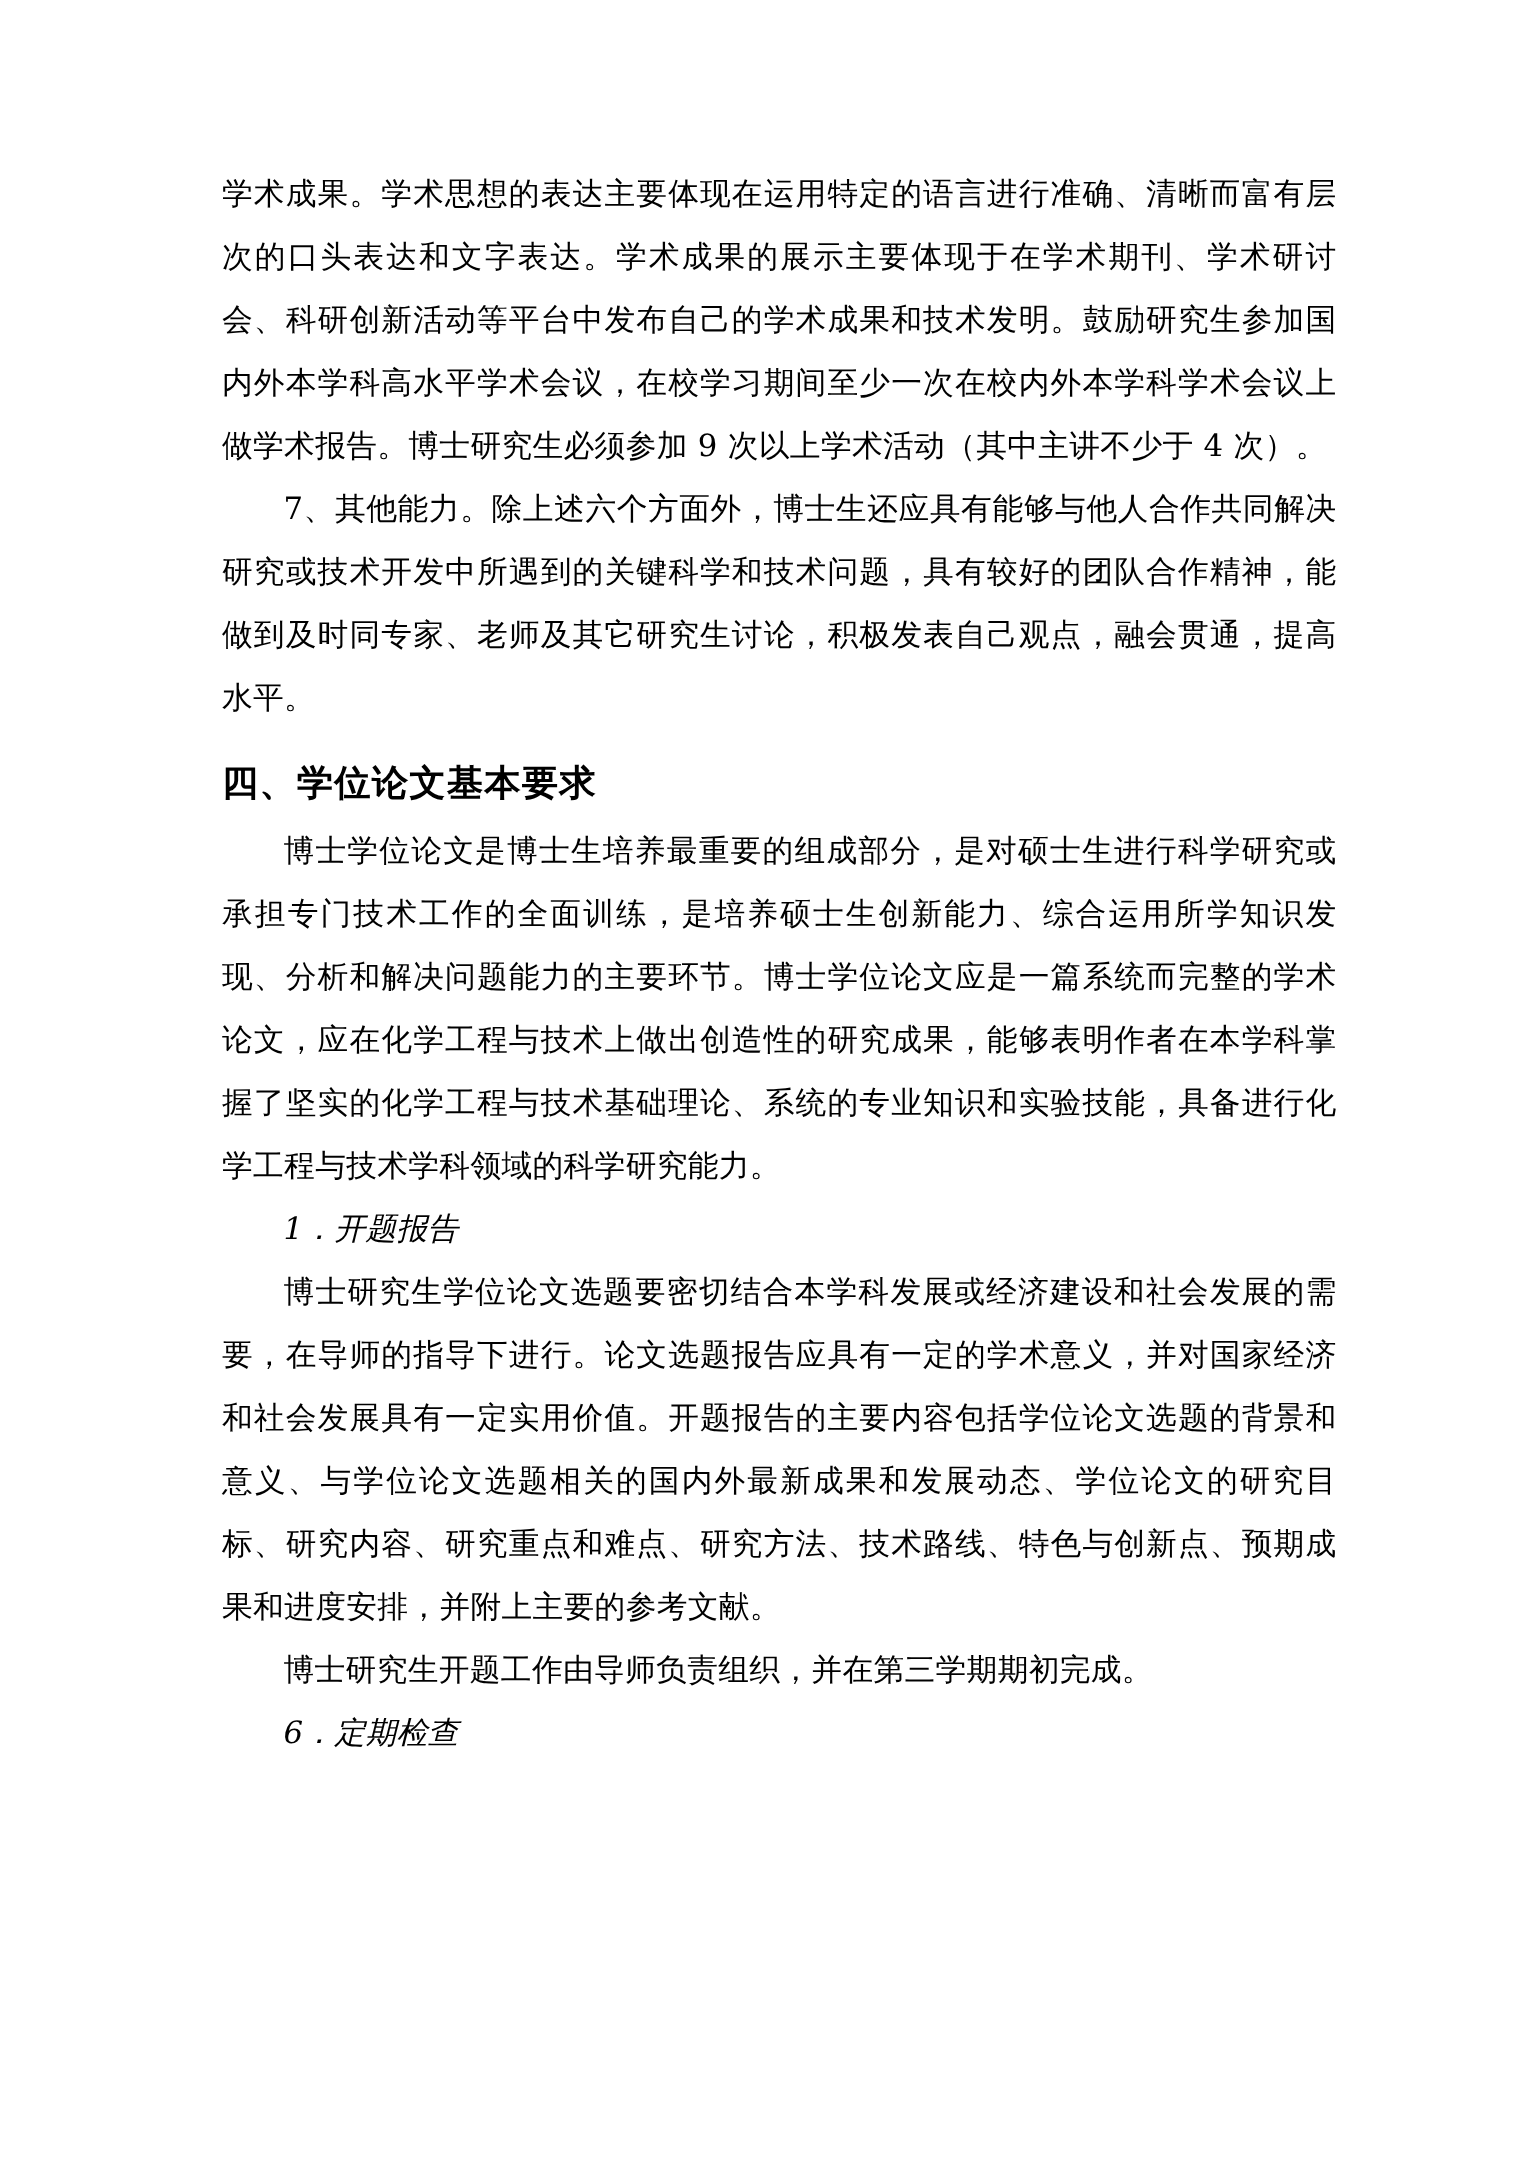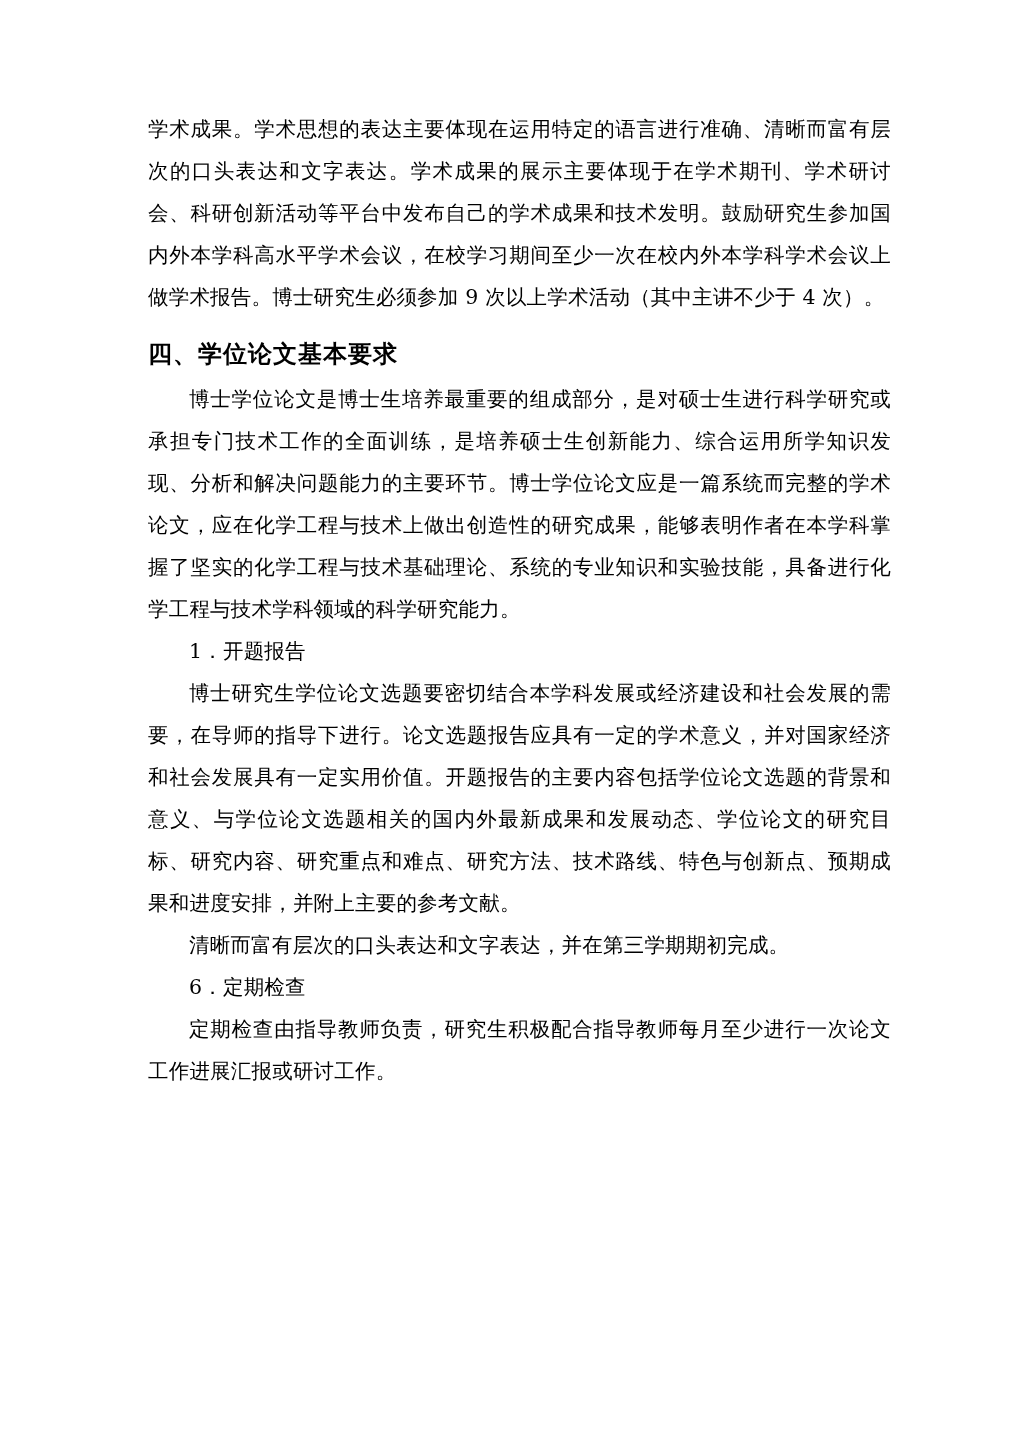--- a/index.html
+++ b/index.html
@@ -37,39 +37,40 @@
   .heading {
     font-size: 24px;
     line-height: 44px;
     font-weight: bold;
     margin: 14px 0 2px 0;
     font-family: "DejaVu Sans", "Liberation Sans", sans-serif;
     letter-spacing: 1px;
   }
   .list-item {
     text-indent: 41px;
+    font-style: italic;
   }
 </style>
 </head>
 <body>
 
 <div class="page">
 
   <p class="para">学术成果。学术思想的表达主要体现在运用特定的语言进行准确、清晰而富有层次的口头表达和文字表达。学术成果的展示主要体现于在学术期刊、学术研讨会、科研创新活动等平台中发布自己的学术成果和技术发明。鼓励研究生参加国内外本学科高水平学术会议，在校学习期间至少一次在校内外本学科学术会议上做学术报告。博士研究生必须参加 9 次以上学术活动（其中主讲不少于 4 次）。</p>
 
+  <p class="para indent">7、其他能力。除上述六个方面外，博士生还应具有能够与他人合作共同解决研究或技术开发中所遇到的关键科学和技术问题，具有较好的团队合作精神，能做到及时同专家、老师及其它研究生讨论，积极发表自己观点，融会贯通，提高水平。</p>
 
   <h2 class="heading">四、学位论文基本要求</h2>
 
   <p class="para indent">博士学位论文是博士生培养最重要的组成部分，是对硕士生进行科学研究或承担专门技术工作的全面训练，是培养硕士生创新能力、综合运用所学知识发现、分析和解决问题能力的主要环节。博士学位论文应是一篇系统而完整的学术论文，应在化学工程与技术上做出创造性的研究成果，能够表明作者在本学科掌握了坚实的化学工程与技术基础理论、系统的专业知识和实验技能，具备进行化学工程与技术学科领域的科学研究能力。</p>
 
 
   <p class="para list-item">1．开题报告</p>
 
   <p class="para indent">博士研究生学位论文选题要密切结合本学科发展或经济建设和社会发展的需要，在导师的指导下进行。论文选题报告应具有一定的学术意义，并对国家经济和社会发展具有一定实用价值。开题报告的主要内容包括学位论文选题的背景和意义、与学位论文选题相关的国内外最新成果和发展动态、学位论文的研究目标、研究内容、研究重点和难点、研究方法、技术路线、特色与创新点、预期成果和进度安排，并附上主要的参考文献。</p>
 
-  <p class="para indent">清晰而富有层次的口头表达和文字表达，并在第三学期期初完成。</p>
+  <p class="para indent">博士研究生开题工作由导师负责组织，并在第三学期期初完成。</p>
 
   <p class="para list-item">6．定期检查</p>
 
-  <p class="para indent">定期检查由指导教师负责，研究生积极配合指导教师每月至少进行一次论文工作进展汇报或研讨工作。</p>
 
 
 </div>
 
 </body></html>

